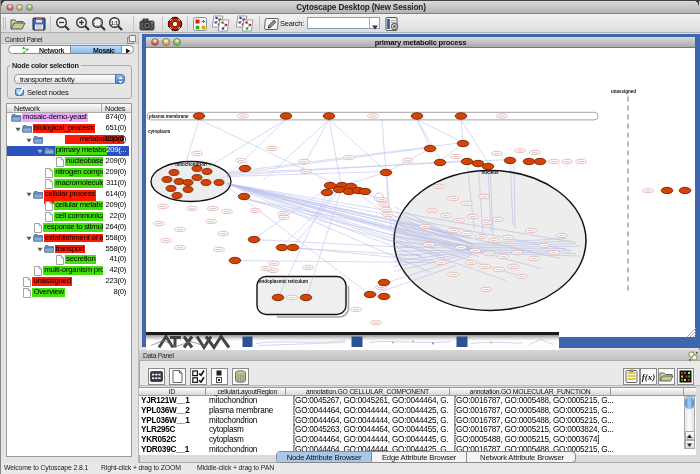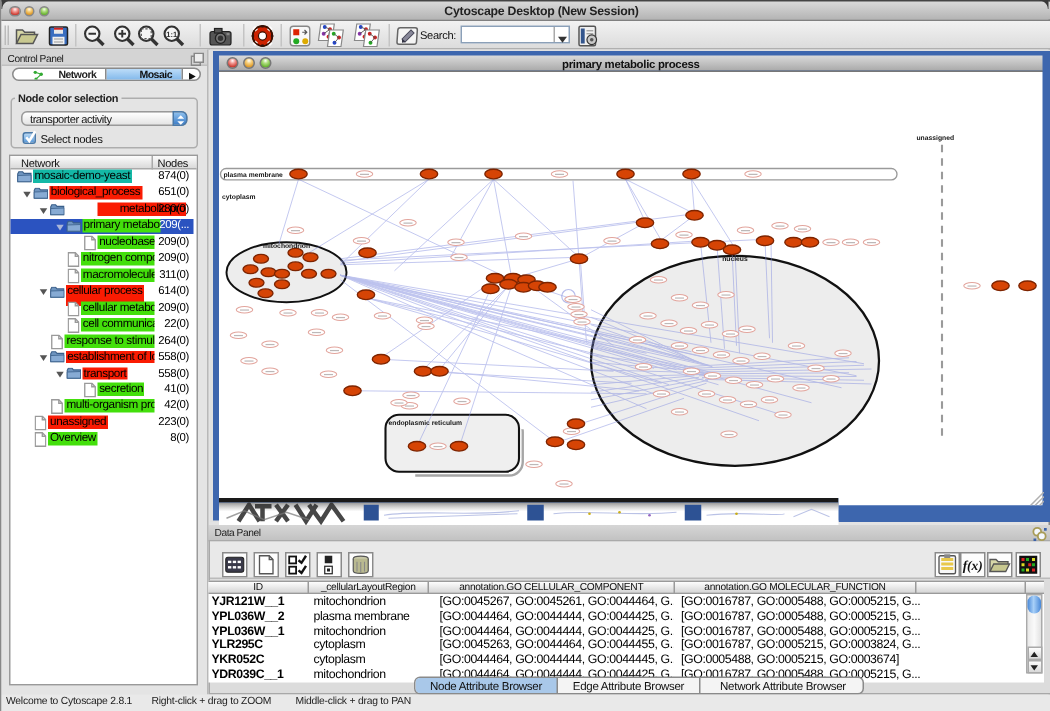--- a/index.html
+++ b/index.html
@@ -181,21 +181,21 @@
 <div style="position:absolute;left:6px;top:104px;width:124px;height:9px;background:linear-gradient(#fcfcfc,#dadada);border-bottom:1px solid #aaa;">
       <span style="position:absolute;left:7px;top:0;font-size:7.4px;letter-spacing:-0.2px;color:#111;line-height:9px;">Network</span>
       <span style="position:absolute;left:98px;top:0;font-size:7.4px;letter-spacing:-0.2px;color:#111;line-height:9px;">Nodes</span>
       <div style="position:absolute;left:94px;top:0;width:1px;height:9px;background:#aaa;"></div>
     </div>
 <div style="position:absolute;left:6px;top:112.7px;width:122px;height:10.93px;">
       <svg style="position:absolute;left:4.0px;top:1.5px" width="10.5" height="8" viewBox="0 0 11 9">
         <path d="M0.5,2.2 L0.5,8 L10.5,8 L10.5,1.8 L5.2,1.8 L4.2,0.6 L1.3,0.6 Z" fill="#6f95c0" stroke="#3a5f8a" stroke-width="0.8"></path>
         <path d="M0.5,3.4 L10.5,3.0 L10.5,8 L0.5,8 Z" fill="#87abd4" stroke="#3a5f8a" stroke-width="0.6"></path>
       </svg>
-      <span style="position:absolute;left:15.0px;top:0.7px;background:#14b8a6;color:#000;font-size:7.8px;letter-spacing:-0.25px;line-height:8.9px;padding:0 1px;white-space:nowrap;max-width:81px;overflow:hidden;display:inline-block;height:8.9px;">mosaic-demo-yeast</span>
+      <span style="position:absolute;left:15.0px;top:0.7px;background:#f0abfc;color:#000;font-size:7.8px;letter-spacing:-0.25px;line-height:8.9px;padding:0 1px;white-space:nowrap;max-width:81px;overflow:hidden;display:inline-block;height:8.9px;">mosaic-demo-yeast</span>
       <span style="position:absolute;right:3px;top:0.7px;color:#000;font-size:7.6px;letter-spacing:-0.25px;line-height:8.9px;">874(0)</span>
     </div>
 <div style="position:absolute;left:6px;top:123.6px;width:122px;height:10.93px;padding-left:32px;">
       <svg style="position:absolute;left:8.4px;top:3.2px" width="6" height="5" viewBox="0 0 6 5">
         <path d="M0.5,0.8 L5.5,0.8 L3,4.6 Z" fill="#555"></path>
       </svg>
       <svg style="position:absolute;left:14.9px;top:1.5px" width="10.5" height="8" viewBox="0 0 11 9">
         <path d="M0.5,2.2 L0.5,8 L10.5,8 L10.5,1.8 L5.2,1.8 L4.2,0.6 L1.3,0.6 Z" fill="#6f95c0" stroke="#3a5f8a" stroke-width="0.8"></path>
         <path d="M0.5,3.4 L10.5,3.0 L10.5,8 L0.5,8 Z" fill="#87abd4" stroke="#3a5f8a" stroke-width="0.6"></path>
       </svg>

